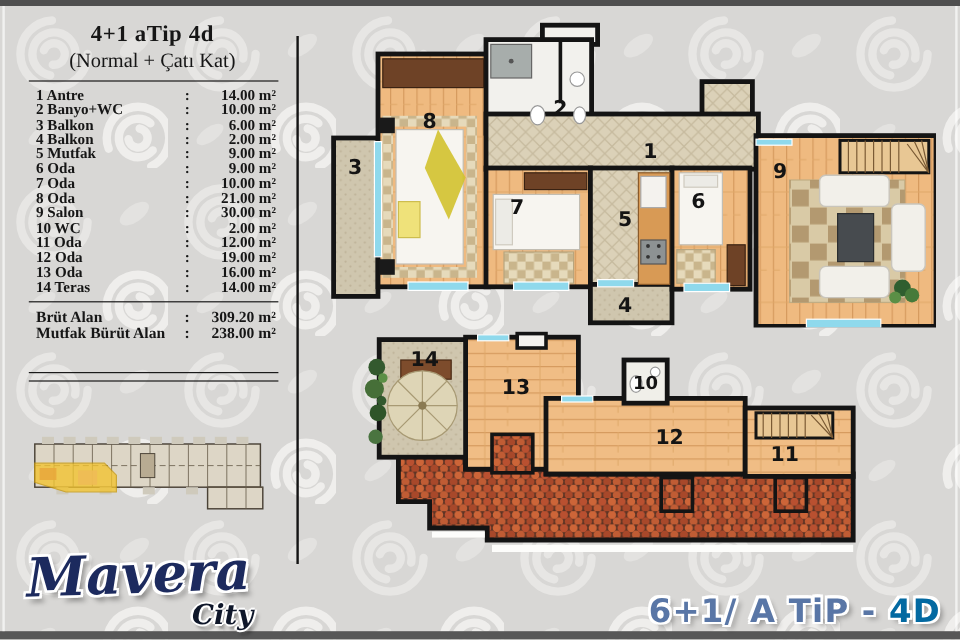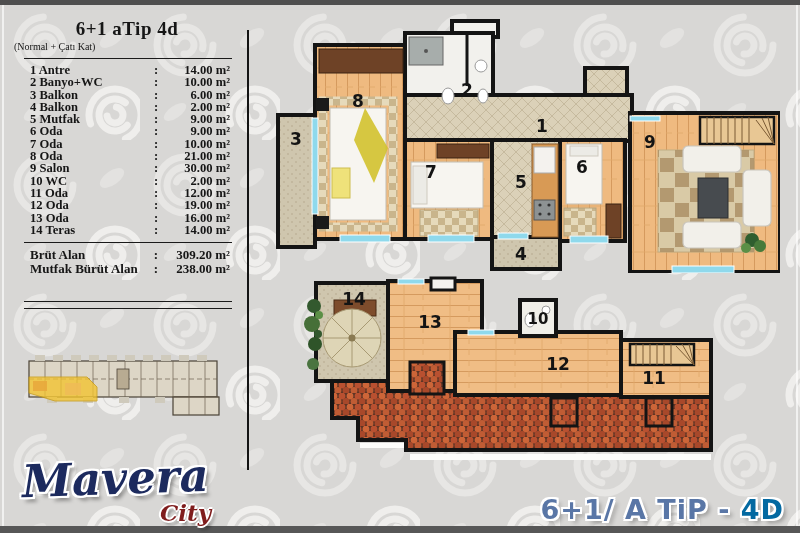--- a/index.html
+++ b/index.html
@@ -8,21 +8,21 @@
   #bgpattern{position:absolute;left:0;top:0;width:800px;height:533px;}
   .edgebar{position:absolute;left:0;width:800px;background:#4f4f4f;}
   #topbar{top:0;height:5px;}
   #botbar{bottom:0;height:7px;background:#575757;}
   .sideglow{position:absolute;top:5px;bottom:7px;width:2px;background:rgba(255,255,255,.65);}
   #leftglow{left:2px;} #rightglow{right:2px;}
 
   
   #panel{position:absolute;left:14px;top:18px;width:226px;}
   #panel-title{text-align:center;font-size:19px;font-weight:600;letter-spacing:.5px;}
-  #panel-subtitle{text-align:left;font-size:10px;margin-top:1px;}
+  #panel-subtitle{text-align:center;font-size:17px;margin-top:1px;}
   .rule{height:0;border-top:1.6px solid #1a1a1a;margin:6px 8px 5px 10px;}
   #room-list{margin:2px 10px 0 16px;}
   .rrow{display:flex;align-items:flex-start;font-size:12.6px;font-weight:600;line-height:12.3px;}
   .rrow .rlabel{flex:1;}
   .rrow .rcolon{width:8px;text-align:center;}
   .rrow .rvalue{width:70px;text-align:right;}
   .totals .rrow{font-size:13px;line-height:13.6px;}
   #katplani{margin-top:26px;}
   #katplani-heading{text-align:center;font-size:15.5px;letter-spacing:3px;font-weight:600;padding:1px 0;}
   #miniplan{display:block;margin:34px auto 0 auto;}
@@ -35,21 +35,21 @@
   #lower-plan{position:absolute;left:298px;top:272px;}
   .roomnum{font-family:"DejaVu Sans",sans-serif;font-weight:bold;font-size:17px;fill:#141414;}
   .roomnum.small{font-size:15px;}
 
   
   #logo{position:absolute;left:22px;top:452px;width:230px;height:80px;}
   #logo-main{font-family:"DejaVu Serif",serif;font-style:italic;font-weight:bold;font-size:45px;
     color:#1c2a5e;transform:rotate(-2deg);display:inline-block;
     text-shadow:-2px 0 #fff,2px 0 #fff,0 -2px #fff,0 2px #fff,-2px -2px #fff,2px 2px #fff,-2px 2px #fff,2px -2px #fff,4px 5px 4px rgba(0,0,0,.35);}
   #logo-sub{position:absolute;left:138px;top:47px;font-family:"DejaVu Serif",serif;font-style:italic;font-weight:bold;
-    font-size:23px;color:#7f1d1d;
+    font-size:23px;color:#0f172a;
     text-shadow:-2px 0 #fff,2px 0 #fff,0 -2px #fff,0 2px #fff,-1px -1px #fff,1px 1px #fff,3px 4px 3px rgba(0,0,0,.35);}
 
   
   #type-title{position:absolute;right:16px;bottom:8px;font-family:"DejaVu Sans",sans-serif;
     font-weight:bold;font-size:27px;letter-spacing:1px;color:#5976a6;
     text-shadow:-2px 0 #fff,2px 0 #fff,0 -2px #fff,0 2px #fff,-2px -2px #fff,2px 2px #fff,-2px 2px #fff,2px -2px #fff,4px 4px 4px rgba(0,0,0,.3);}
   #type-title .suffix{color:#0369a1;}
 </style>
 </head>
 <body>
@@ -114,21 +114,21 @@
     </defs>
     <rect width="800" height="533" fill="url(#damask)"></rect>
   </svg>
 
   <div id="topbar" class="edgebar"></div>
   <div id="botbar" class="edgebar"></div>
   <div id="leftglow" class="sideglow"></div>
   <div id="rightglow" class="sideglow"></div>
 
   <div id="panel">
-    <div id="panel-title">6+1 aTip 4d</div>
+    <div id="panel-title">4+1 aTip 4d</div>
     <div id="panel-subtitle">(Normal + Çatı Kat)</div>
     <div class="rule"></div>
 
     <div id="room-list">
       <div class="rrow">
           <span class="rlabel">1 Antre</span>
           <span class="rcolon">:</span>
           <span class="rvalue">14.00 m²</span>
         </div>
       <div class="rrow">

